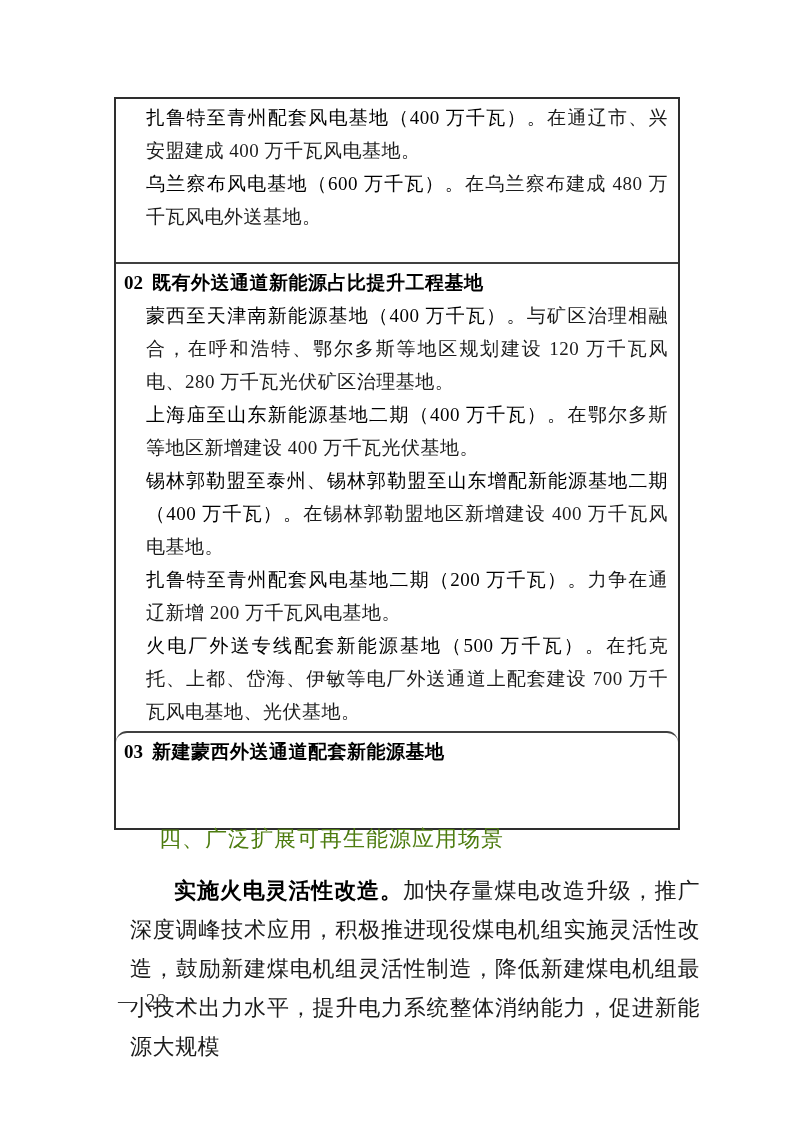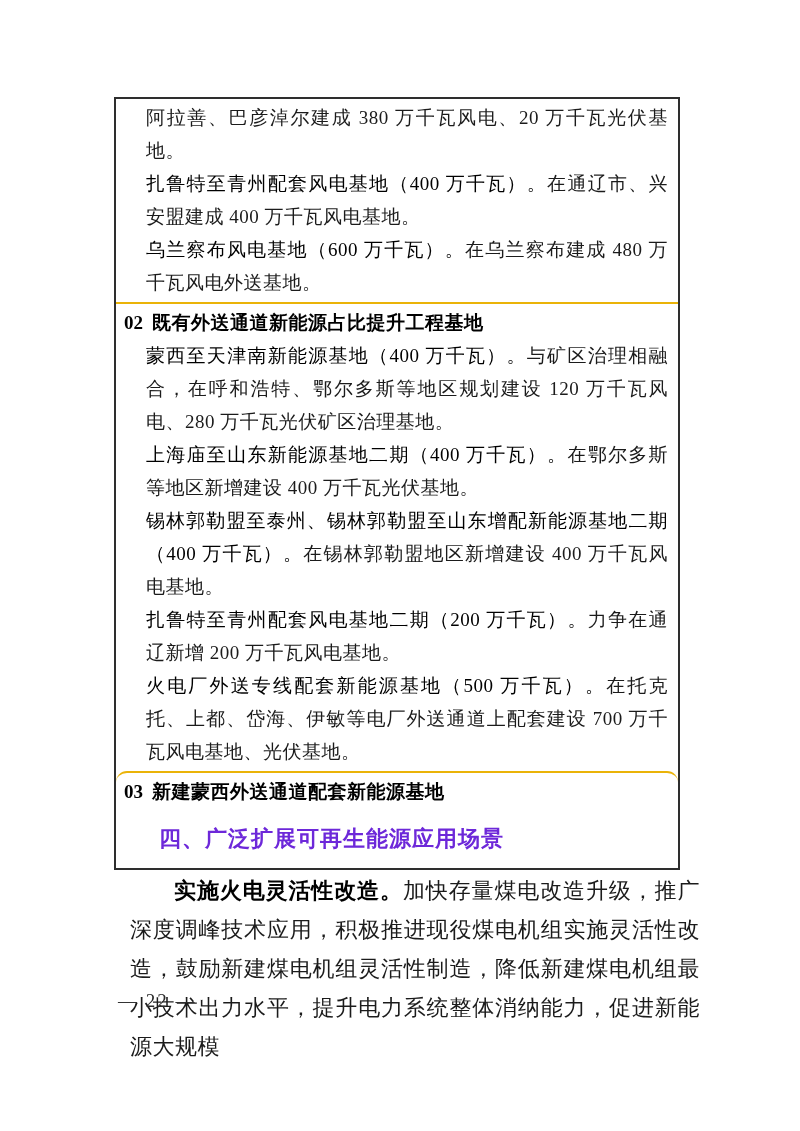--- a/index.html
+++ b/index.html
@@ -17,21 +17,21 @@
     left:114px;top:97px;
     width:566px;
     box-sizing:border-box;
     border:2px solid #2e2e2e;
     background:#fff;
   }
   .t-row{
     padding:2px 10px 3px 30px;
     box-sizing:border-box;
   }
-  .t-row + .t-row{border-top:2px solid #eab308;}
+  .t-row + .t-row{border-top:2px solid #404040;}
   .t-row-1{min-height:163px;}
   .t-row-2{min-height:441px;}
   .t-row-3{min-height:97px;border-radius:11px;}
   .t-p{
     margin:0;
     font-size:19px;
     line-height:33px;
     text-align:justify;
     letter-spacing:0.5px;
     color:#1b1b1b;
@@ -44,22 +44,22 @@
     color:#000;
     text-indent:-22px;
     letter-spacing:0.5px;
   }
   .t-num{display:inline-block;width:28px;text-indent:0;letter-spacing:0;}
   
   .section-heading{
     position:absolute;
     left:159px;top:824px;
     font-size:22px;
-    font-weight:bold;
-    color:#6d28d9;
+    font-weight:normal;
+    color:#4d7c0f;
     letter-spacing:1px;
     margin:0;
   }
   .body-paragraph{
     position:absolute;
     left:121px;top:862px;
     width:570px;
     font-size:22px;
     line-height:39px;
     text-align:justify;
@@ -79,21 +79,20 @@
   }
 </style>
 </head>
 <body>
 
 <div class="page">
 
   <div class="doc-table">
 
     <div class="t-row t-row-1">
-      <p class="t-p"><b class="lead"></b><span>阿拉善、巴彦淖尔建成 380 万千瓦风电、20 万千瓦光伏基地。</span></p>
       <p class="t-p"><b class="lead">扎鲁特至青州配套风电基地（400 万千瓦）。</b><span>在通辽市、兴安盟建成 400 万千瓦风电基地。</span></p>
       <p class="t-p"><b class="lead">乌兰察布风电基地（600 万千瓦）。</b><span>在乌兰察布建成 480 万千瓦风电外送基地。</span></p>
     </div>
 
     <div class="t-row t-row-2">
       <div class="t-head">
         <span class="t-num">02</span><span class="t-title">既有外送通道新能源占比提升工程基地</span>
       </div>
       <p class="t-p"><b class="lead">蒙西至天津南新能源基地（400 万千瓦）。</b><span>与矿区治理相融合，在呼和浩特、鄂尔多斯等地区规划建设 120 万千瓦风电、280 万千瓦光伏矿区治理基地。</span></p>
       <p class="t-p"><b class="lead">上海庙至山东新能源基地二期（400 万千瓦）。</b><span>在鄂尔多斯等地区新增建设 400 万千瓦光伏基地。</span></p>

